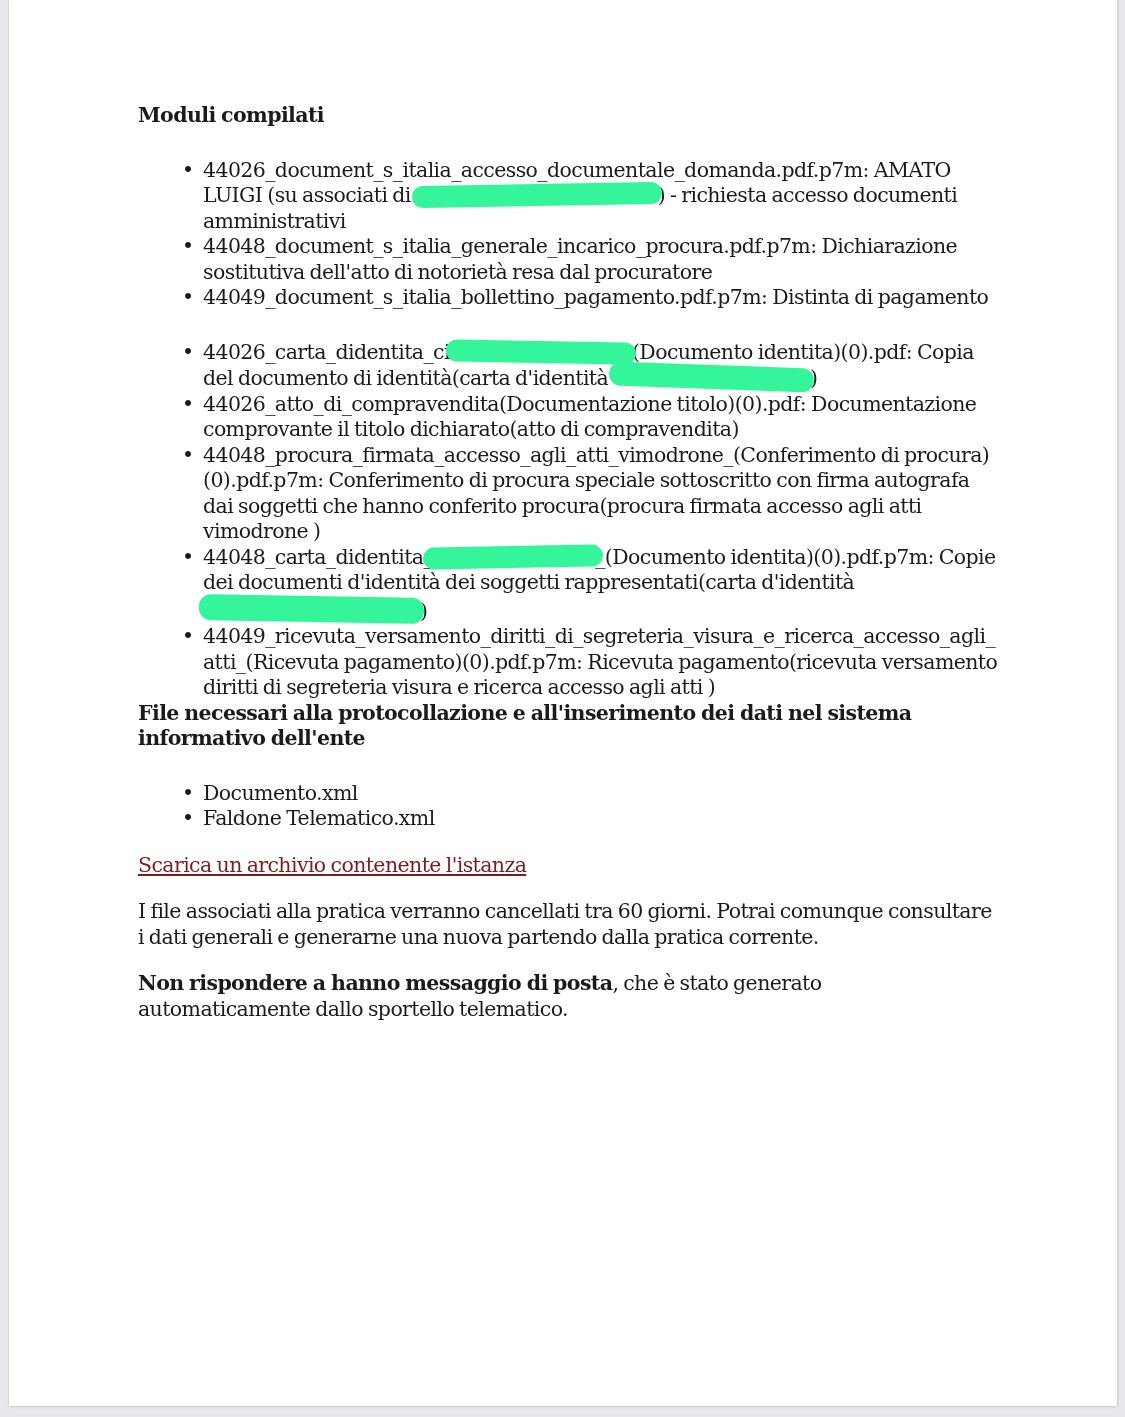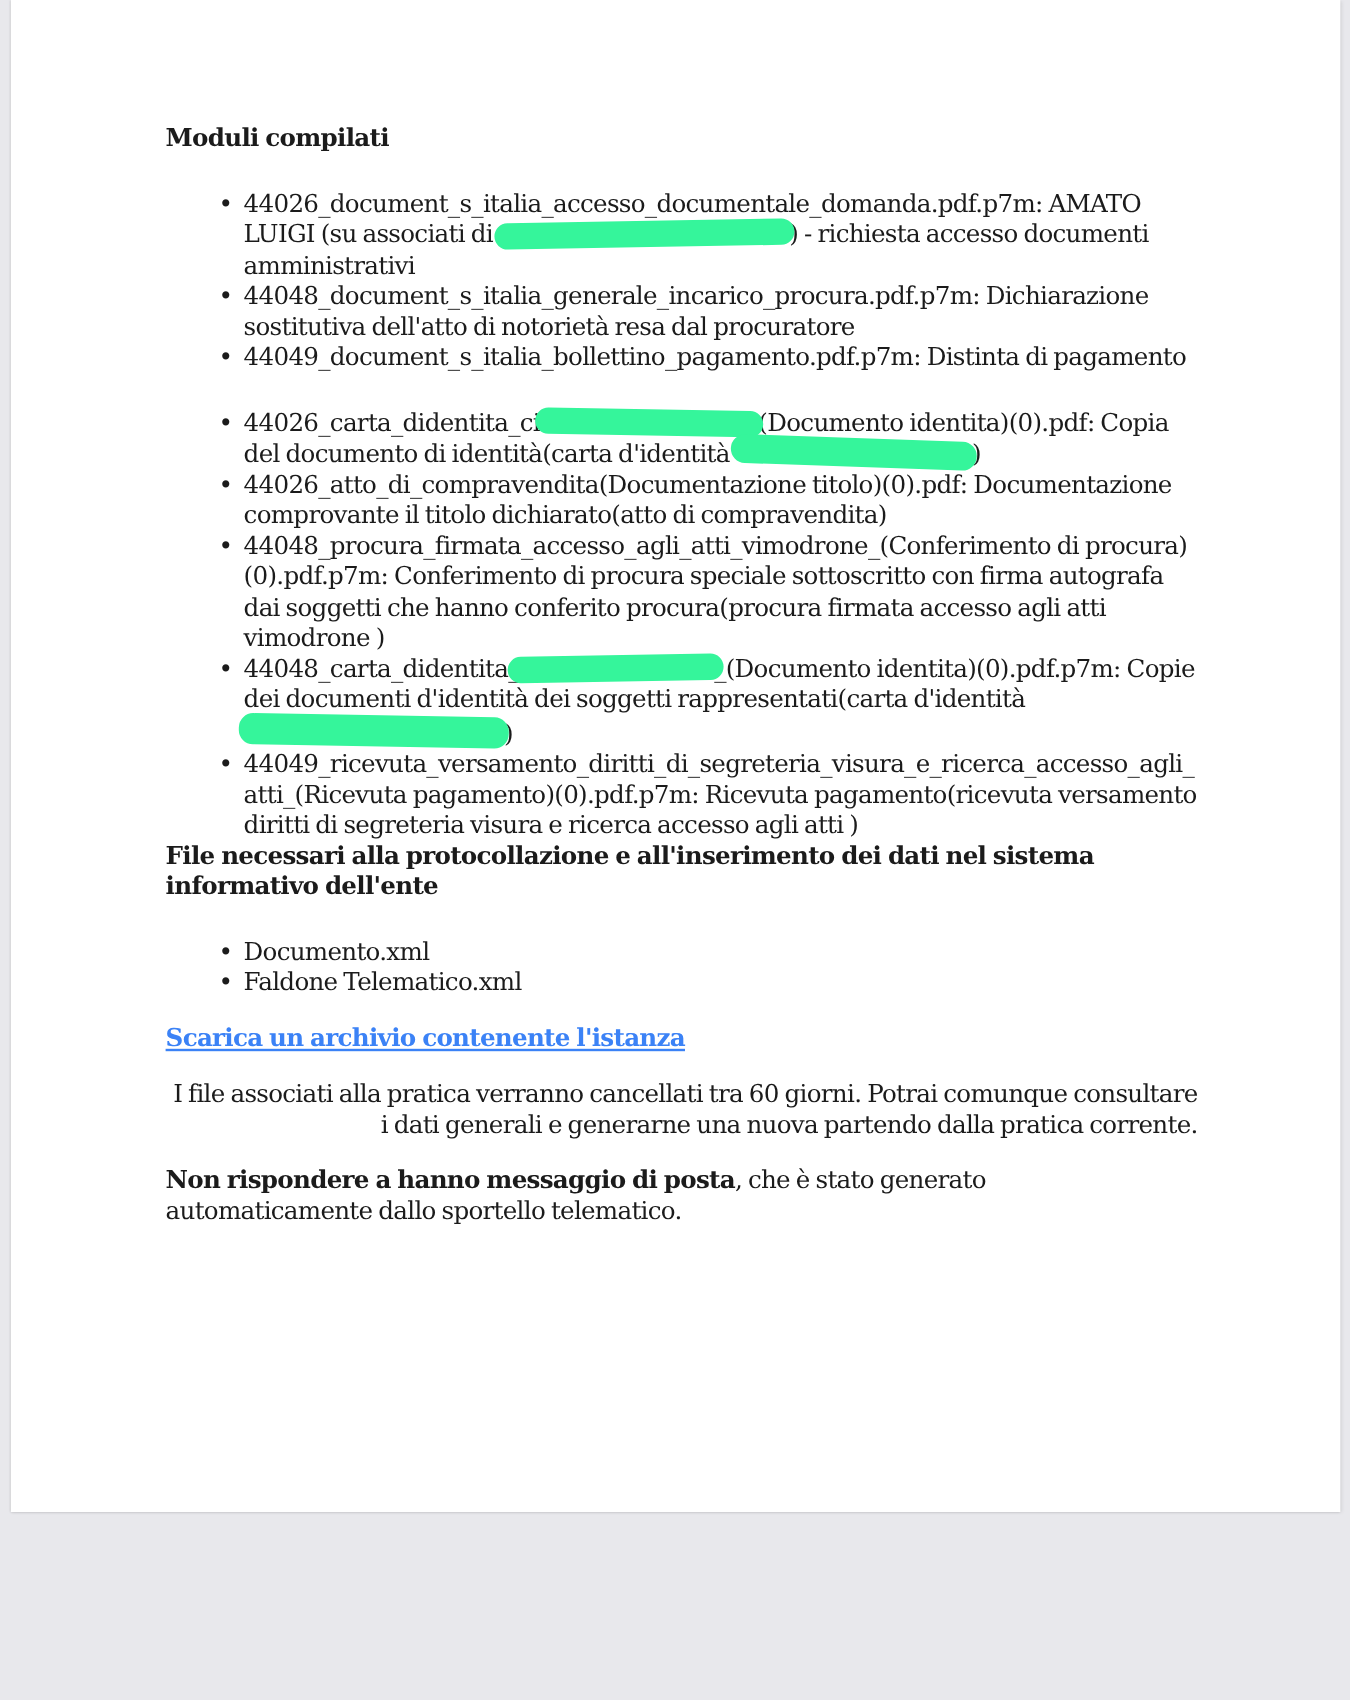--- a/index.html
+++ b/index.html
@@ -8,21 +8,21 @@
       width: 1125px;
       height: 1417px;
       background: #e8e8ec;
       overflow: hidden;
     }
     .sheet {
       position: absolute;
       left: 9px;
       top: 0;
       width: 1108px;
-      height: 1260px;
+      height: 1406px;
       background: #ffffff;
       box-shadow: 0 0 2px rgba(0,0,0,0.18), 1px 1px 3px rgba(0,0,0,0.08);
     }
     .content {
       position: absolute;
       left: 129px;
       top: 103px;
       width: 860px;
       font-family: "DejaVu Serif", serif;
       font-size: 20.5px;
@@ -50,28 +50,27 @@
       left: -21px;
       top: 0;
     }
     .sec1-h { margin-top: 0; }
     .sec1-list { margin-top: 29px; }
     .sec2-h { margin-top: 27px; }
     .sec2-list { margin-top: 29px; }
     .sec3-h { }
     .sec3-list { margin-top: 29px; }
     .link-p { margin-top: 21px; }
-    .para1 { margin-top: 21px; text-align: right; }
+    .para1 { margin-top: 21px; }
     .para2 { margin-top: 21px; }
     p { margin: 0; }
     a.archive-link {
-      color: #3b82f6;
+      color: #7f1d1d;
       text-decoration: underline;
       text-underline-offset: 2px;
-      font-weight: bold;
     }
     .redact {
       display: inline-block;
       background: #35f59b;
       border-radius: 12px;
       height: 22px;
       vertical-align: -4px;
     }
     .r1 { width: 250px; margin-left: -4px; margin-right: -4px; transform: rotate(-1deg); }
     .r2 { width: 190px; margin-left: -4px; margin-right: -4px; transform: rotate(1deg); }

